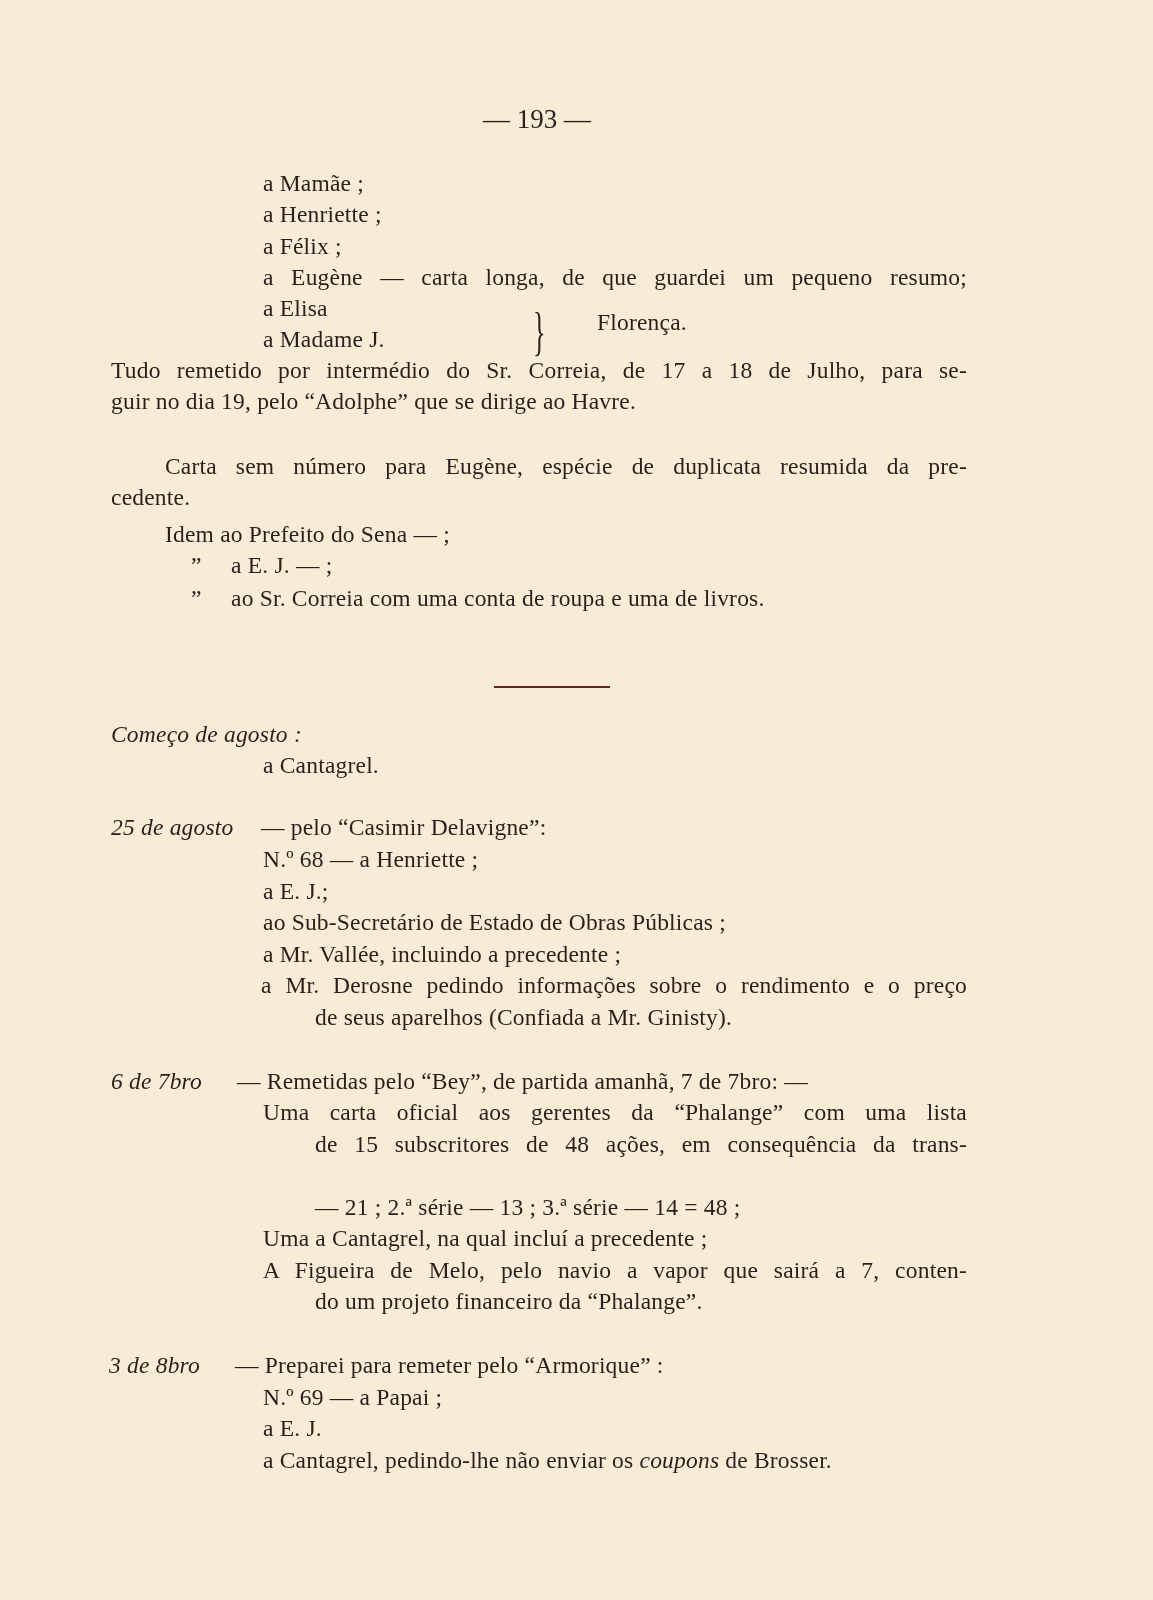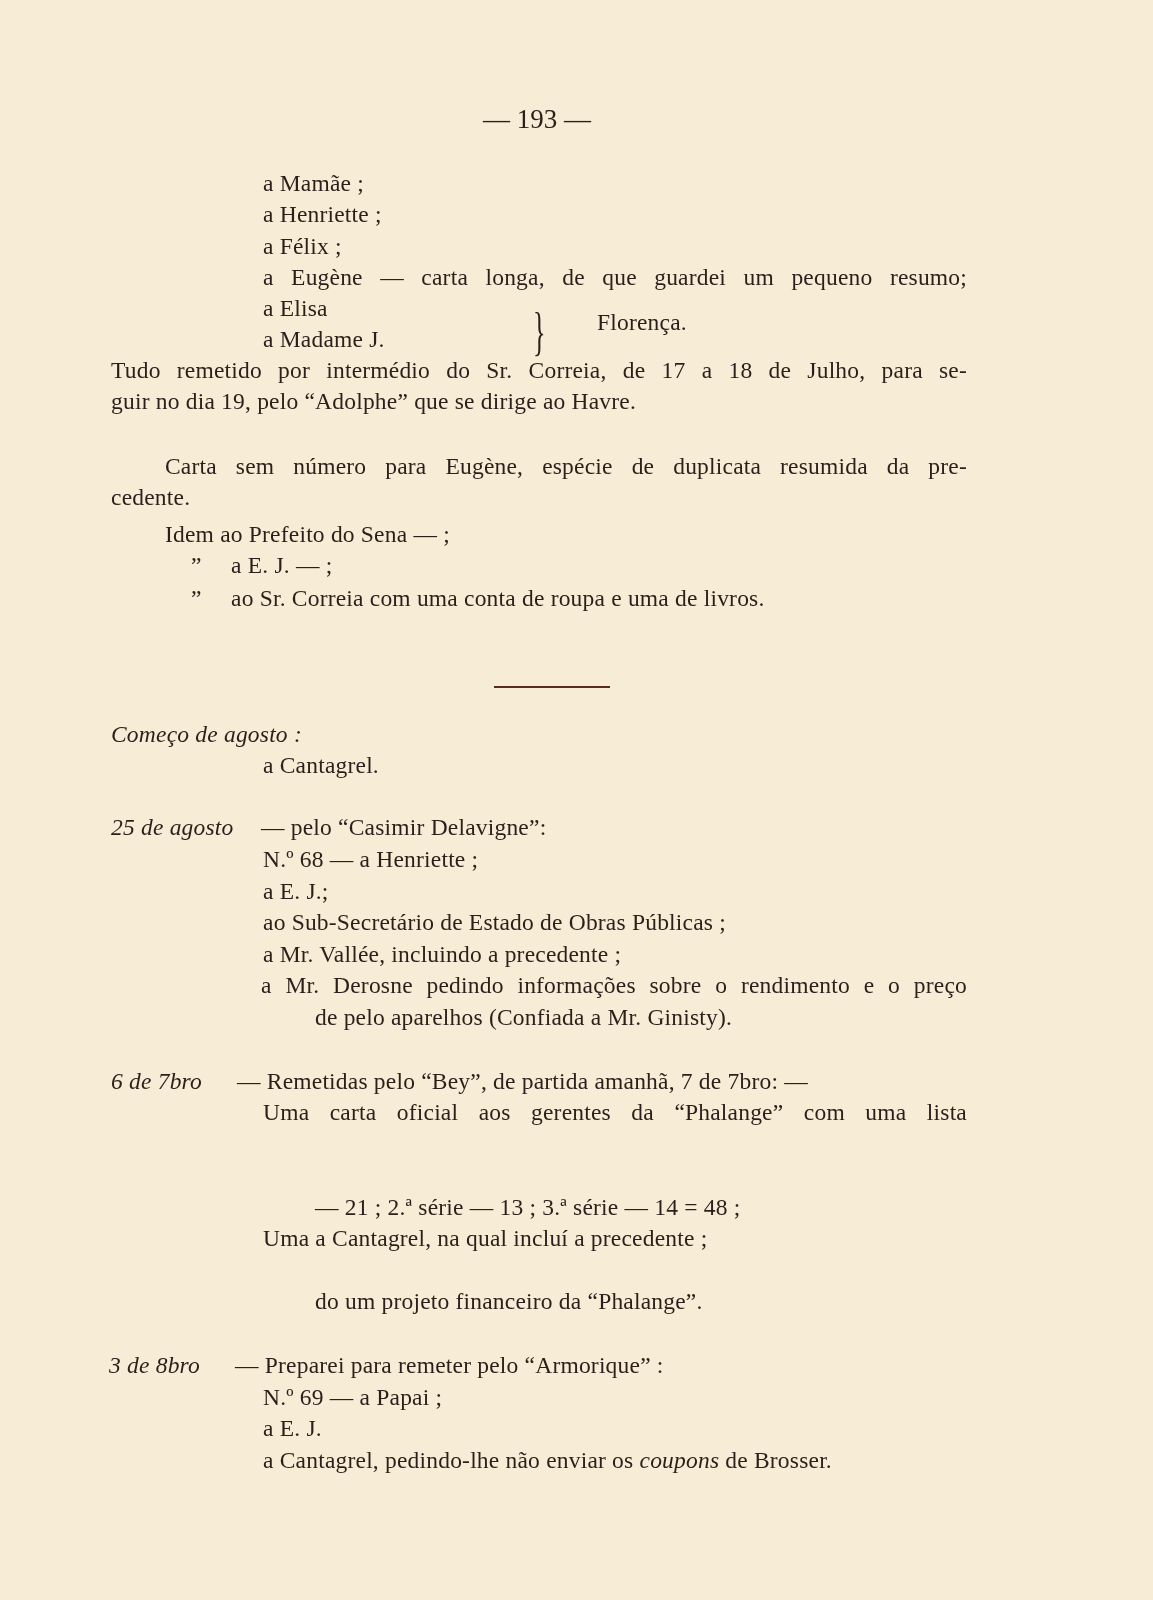--- a/index.html
+++ b/index.html
@@ -49,27 +49,29 @@
   <div class="line it" style="left:106px;top:721px;">Começo de agosto :</div>
   <div class="line" style="left:258px;top:752px;">a Cantagrel.</div>
 
   <div class="line it" style="left:106px;top:814px;">25 de agosto</div>
   <div class="line" style="left:256px;top:814px;">— pelo “Casimir Delavigne”:</div>
   <div class="line" style="left:258px;top:846px;">N.º 68 — a Henriette ;</div>
   <div class="line" style="left:258px;top:878px;">a E. J.;</div>
   <div class="line" style="left:258px;top:909px;">ao Sub-Secretário de Estado de Obras Públicas ;</div>
   <div class="line" style="left:258px;top:941px;">a Mr. Vallée, incluindo a precedente ;</div>
   <div class="line" style="left:256px;top:972px;width:706px;text-align:justify;text-align-last:justify;">a Mr. Derosne pedindo informações sobre o rendimento e o preço</div>
-  <div class="line" style="left:310px;top:1004px;">de pelo aparelhos (Confiada a Mr. Ginisty).</div>
+  <div class="line" style="left:310px;top:1004px;">de seus aparelhos (Confiada a Mr. Ginisty).</div>
 
   <div class="line it" style="left:106px;top:1068px;">6 de 7bro</div>
   <div class="line" style="left:232px;top:1068px;">— Remetidas pelo “Bey”, de partida amanhã, 7 de 7bro: —</div>
   <div class="line" style="left:258px;top:1099px;width:704px;text-align:justify;text-align-last:justify;">Uma carta oficial aos gerentes da “Phalange” com uma lista</div>
+  <div class="line" style="left:310px;top:1131px;width:652px;text-align:justify;text-align-last:justify;">de 15 subscritores de 48 ações, em consequência da trans-</div>
   <div class="line" style="left:310px;top:1194px;">— 21 ; 2.ª série — 13 ; 3.ª série — 14 = 48 ;</div>
   <div class="line" style="left:258px;top:1225px;">Uma a Cantagrel, na qual incluí a precedente ;</div>
+  <div class="line" style="left:258px;top:1257px;width:704px;text-align:justify;text-align-last:justify;">A Figueira de Melo, pelo navio a vapor que sairá a 7, conten-</div>
   <div class="line" style="left:310px;top:1288px;">do um projeto financeiro da “Phalange”.</div>
 
   <div class="line it" style="left:104px;top:1352px;">3 de 8bro</div>
   <div class="line" style="left:230px;top:1352px;">— Preparei para remeter pelo “Armorique” :</div>
   <div class="line" style="left:258px;top:1384px;text-align:center;">N.º 69 — a Papai ;</div>
   <div class="line" style="left:258px;top:1415px;">a E. J.</div>
   <div class="line" style="left:258px;top:1447px;">
     <span>a Cantagrel, pedindo-lhe não enviar os</span>
     <span class="it">coupons</span>
     <span>de Brosser.</span>

